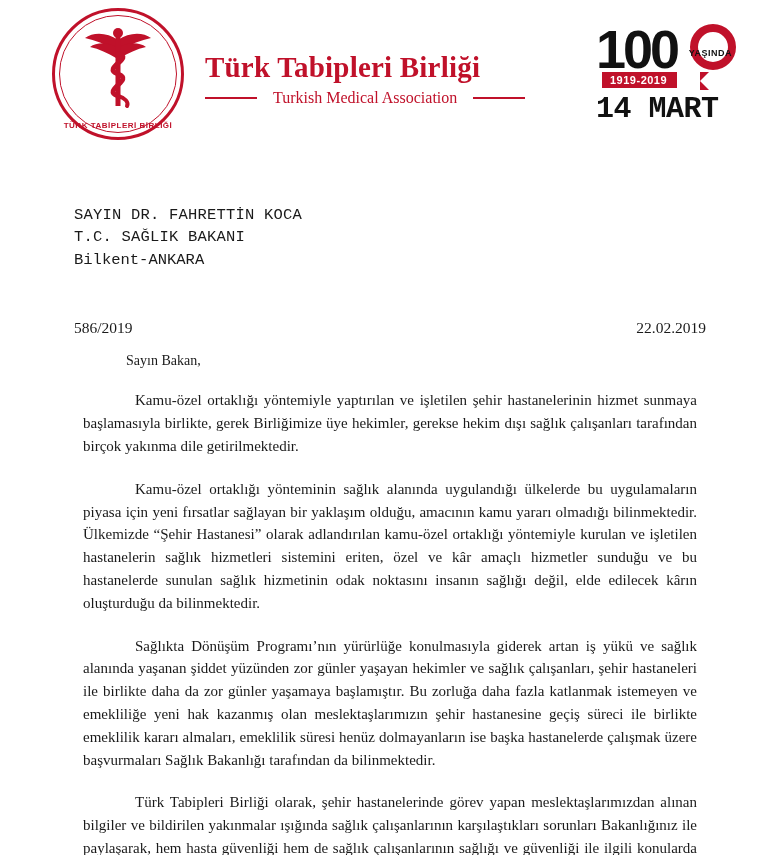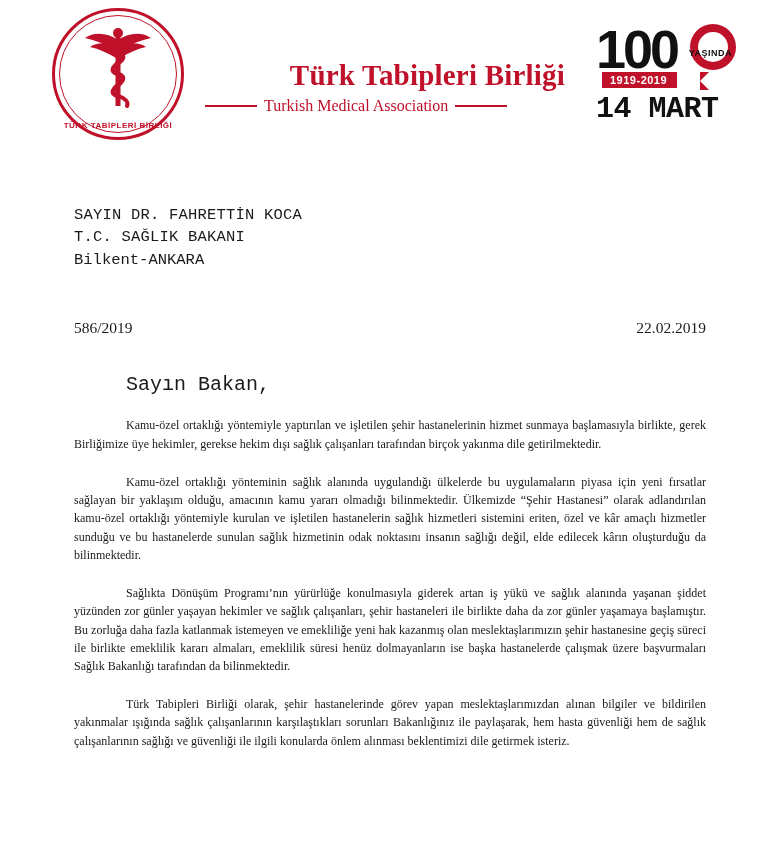--- a/index.html
+++ b/index.html
@@ -72,38 +72,37 @@
     color: #c0112a;
     font-weight: bold;
   }
   .emblem-text-bottom {
     bottom: 10px;
   }
 
   .masthead {
     position: absolute;
     left: 205px;
-    top: 60px;
+    top: 52px;
     width: 360px;
-    text-align: right;
   }
   .org-name {
     font-family: "Liberation Serif", serif;
     font-size: 29px;
     font-weight: bold;
     color: #c0112a;
     letter-spacing: 0.2px;
     line-height: 1.1;
     margin: 0;
   }
   .org-sub-row {
     display: flex;
     align-items: center;
     margin-top: 5px;
-    gap: 7px;
+    gap: 16px;
   }
   .rule {
     height: 1.5px;
     background: #c0112a;
     flex: 0 0 52px;
   }
   .org-sub {
     font-family: "Liberation Serif", serif;
     font-size: 16px;
     color: #c0112a;
@@ -202,32 +201,32 @@
     letter-spacing: 0.2px;
   }
   .ref-row {
     display: flex;
     justify-content: space-between;
     margin-top: 48px;
     font-family: "Liberation Serif", serif;
     font-size: 15.5px;
   }
   .salutation {
-    margin-top: 36px;
+    margin-top: 16px;
     margin-left: 52px;
-    font-family: Liberation Mono, monospace;
-    font-size: 20px;
+    font-family: Liberation Serif, serif;
+    font-size: 14px;
   }
   p.para {
-    margin: 0;
+    margin: 9px;
     margin-top: 20px;
     text-align: justify;
     text-justify: inter-word;
     font-family: "Liberation Serif", serif;
-    font-size: 12px;
+    font-size: 15px;
     line-height: 1.52;
     text-indent: 52px;
   }
 </style>
 </head>
 <body>
 
 <div class="page">
 
   <div class="letterhead">

